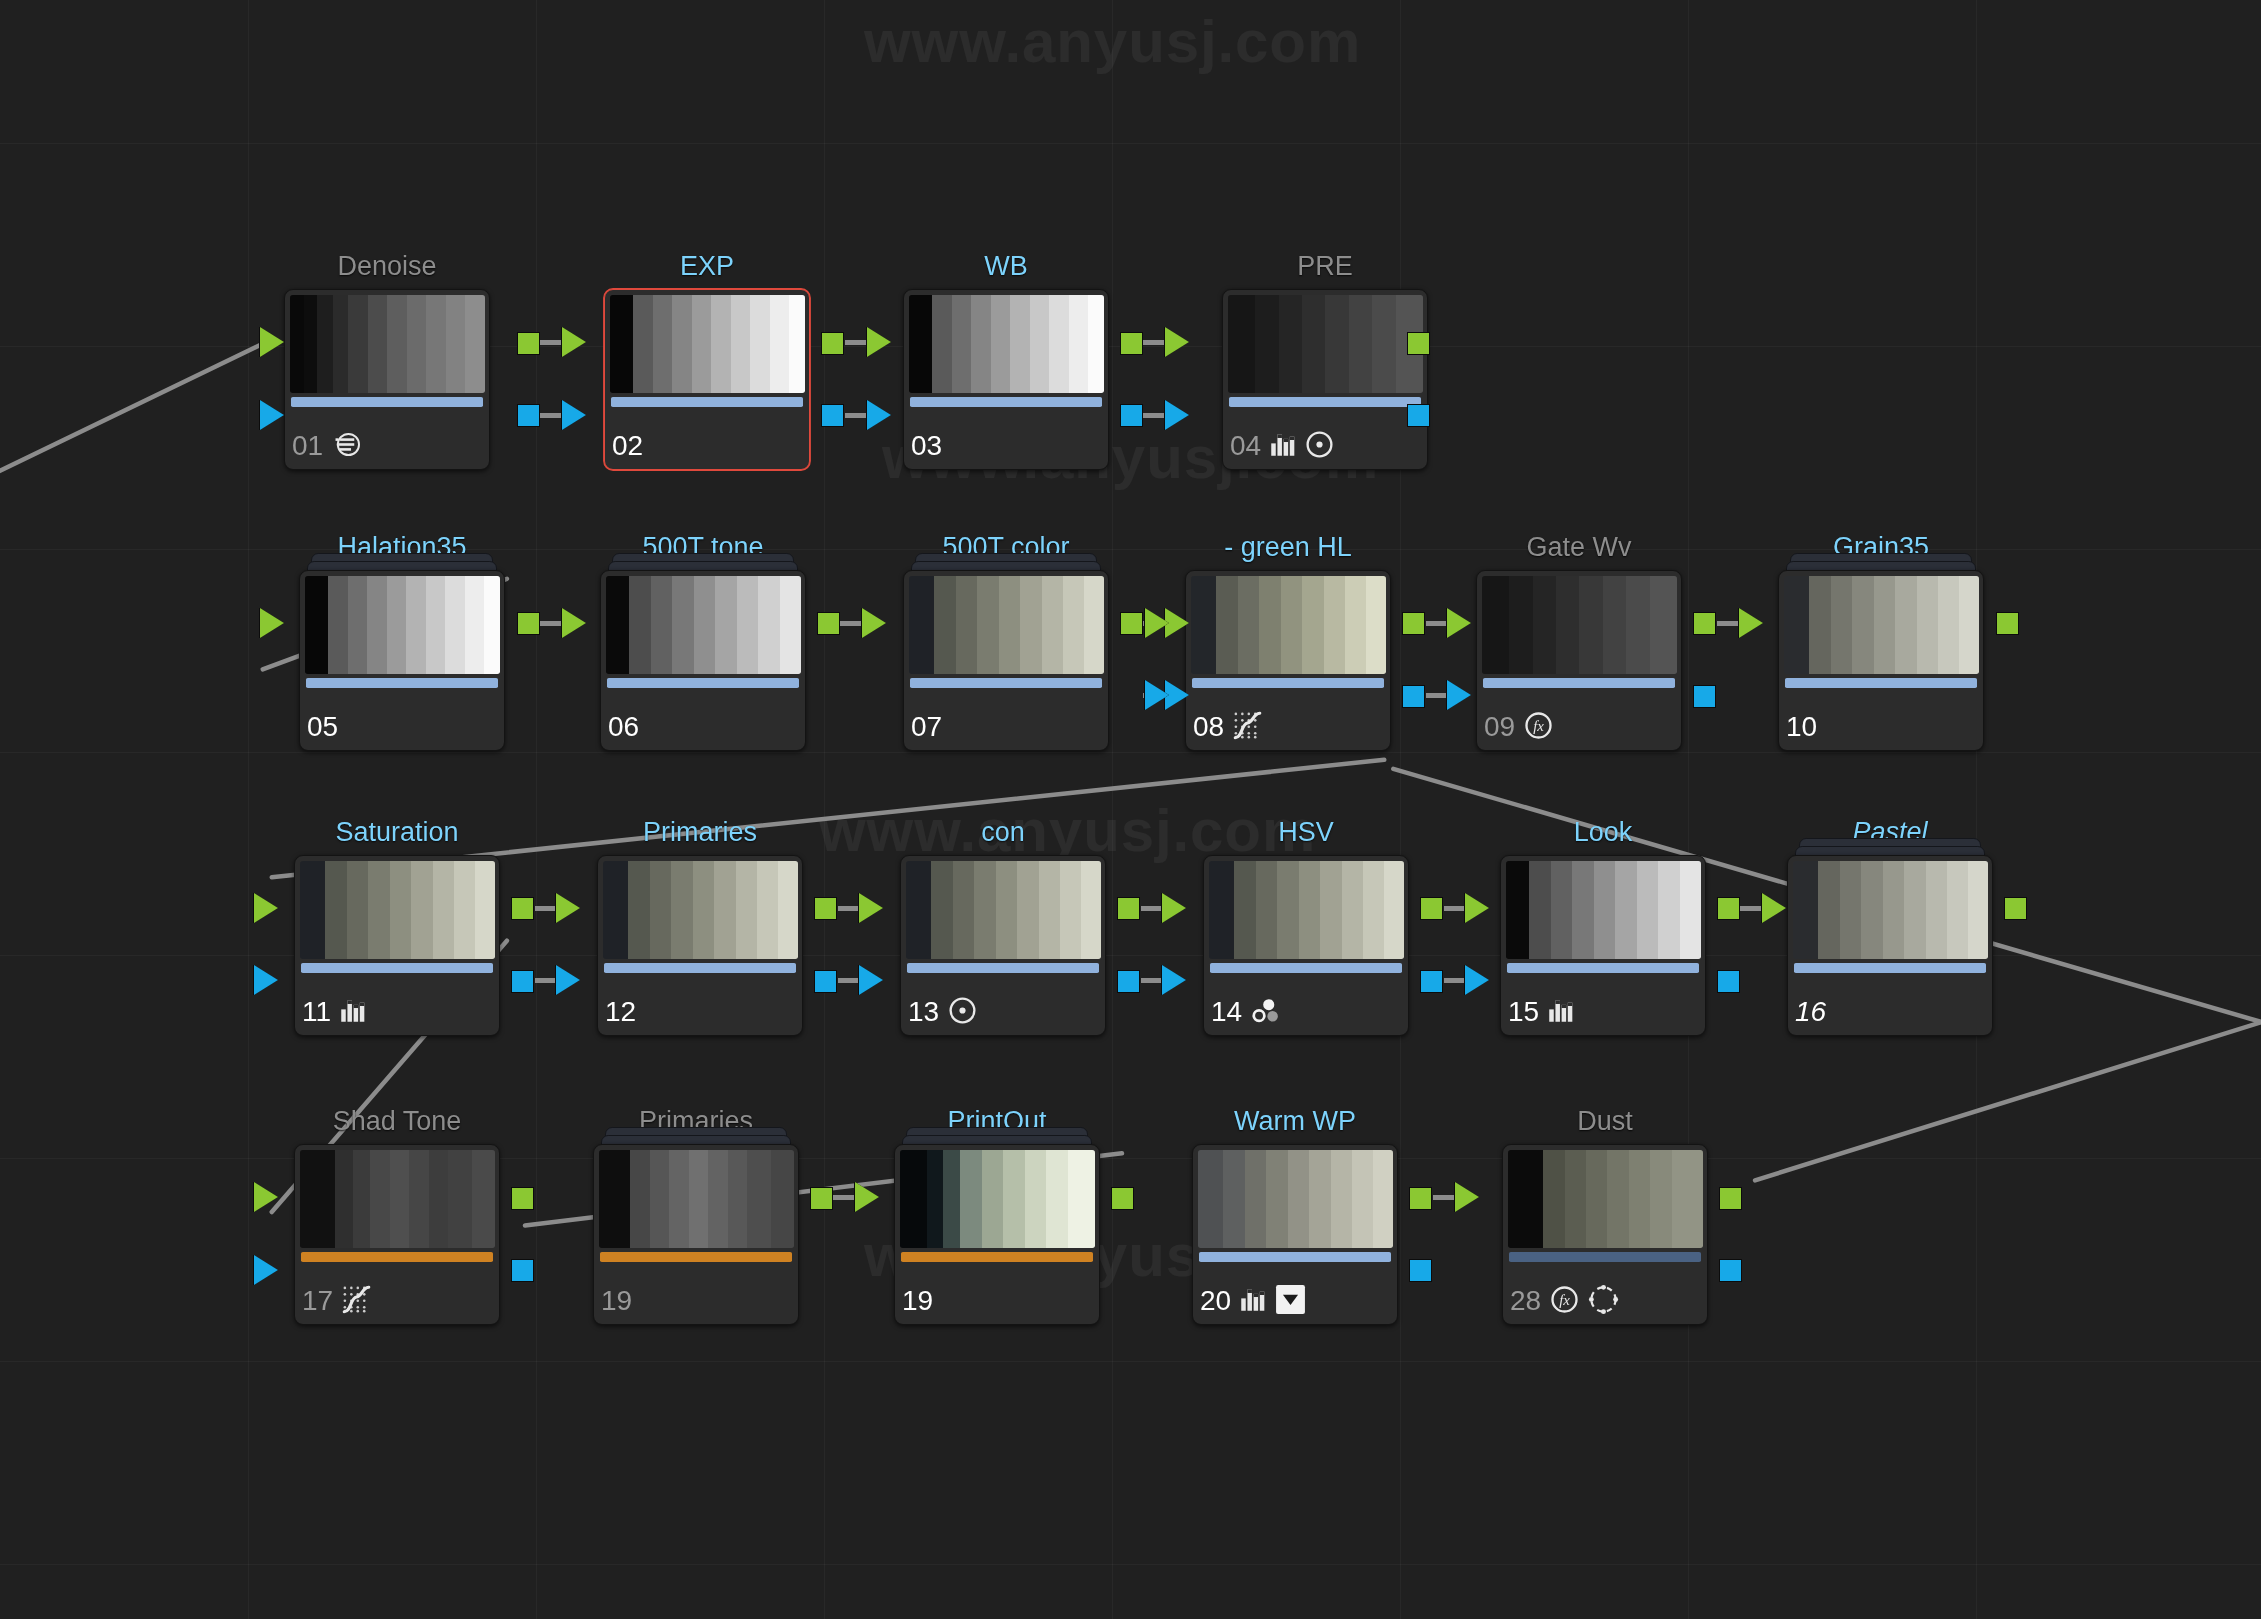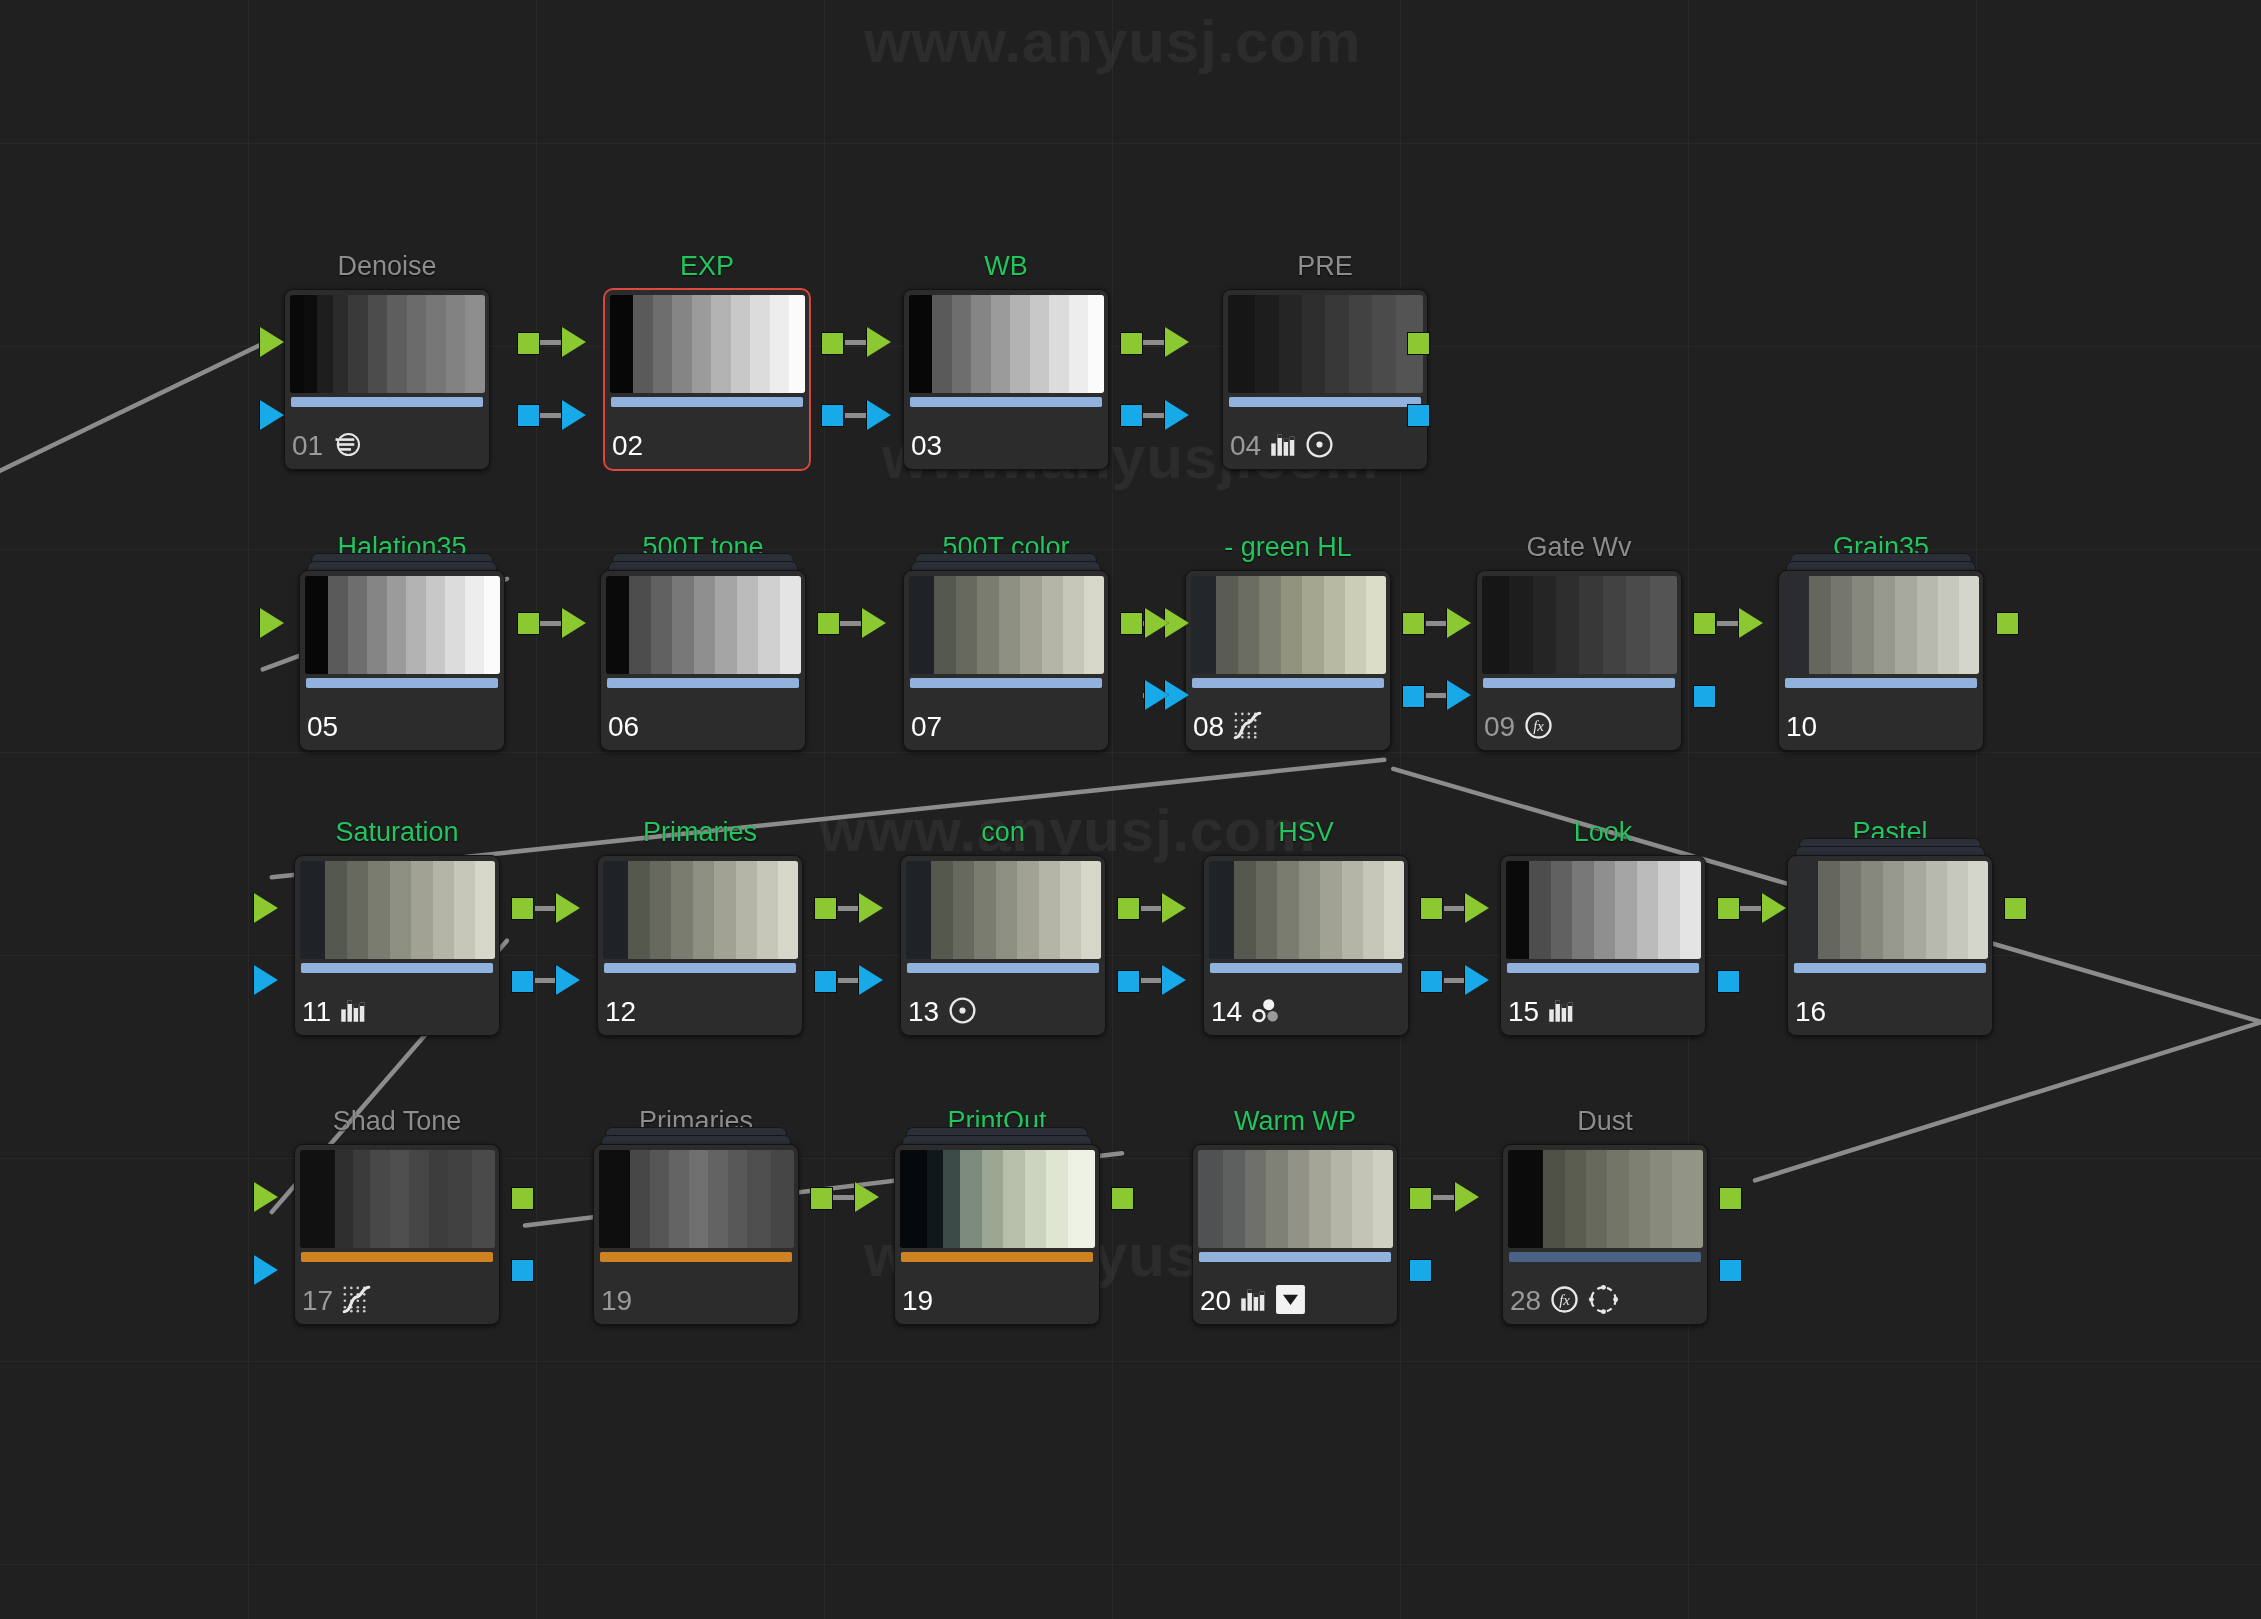--- a/index.html
+++ b/index.html
@@ -55,21 +55,21 @@
     position: absolute;
   }
   .node-label {
     position: absolute;
     left: 50%;
     transform: translateX(-50%);
     bottom: 100%;
     margin-bottom: 7.2px;
     font-size: 27px;
     white-space: nowrap;
-    color: #22c55e;
+    color: #7dd3fc;
     text-shadow: 0 0.9px 1.8px rgba(0,0,0,.8);
   }
   .node.disabled > .node-label { color: #8d8d8d; }
 
   
   .stack {
     position: absolute;
     left: 8.1px;
     right: 8.1px;
     height: 11px;
@@ -426,21 +426,21 @@
         <rect x="7.5" y="3" width="4" height="19" fill="#e8e8e8"></rect>
         <rect x="13" y="7" width="4" height="15" fill="#e8e8e8"></rect>
         <rect x="18.5" y="5" width="4" height="17" fill="#e8e8e8"></rect>
         <rect x="7.5" y="3" width="4" height="3.2" fill="#2c2c2c"></rect>
         <rect x="13" y="7" width="4" height="2.8" fill="#2c2c2c"></rect>
         <rect x="18.5" y="5" width="4" height="3" fill="#2c2c2c"></rect>
       </svg></span>
       </div>
     </div>
   </div>
-      <div class="node" style="left: 1787px; top: 855px; width: 206px; height: 181px;">
+      <div class="node" style="left: 1787px; top: 855px; width: 206px; height: 181px; font-style: italic;">
     <div class="node-label">Pastel</div>
     <div class="stack s1"></div>
        <div class="stack s2"></div>
     <div class="node-box">
       <div class="thumb" style="background:linear-gradient(90deg,#2a2c2f 0 13%,#65665e 13% 24%,#75766d 24% 35%,#86877d 35% 46%,#97988d 46% 57%,#a8a99e 57% 68%,#b8b9ae 68% 79%,#c7c8bd 79% 90%,#d5d6cb 90% 100%)"></div>
       <div class="underbar "></div>
       <div class="node-foot">
         <span class="node-num">16</span>
 
       </div>

